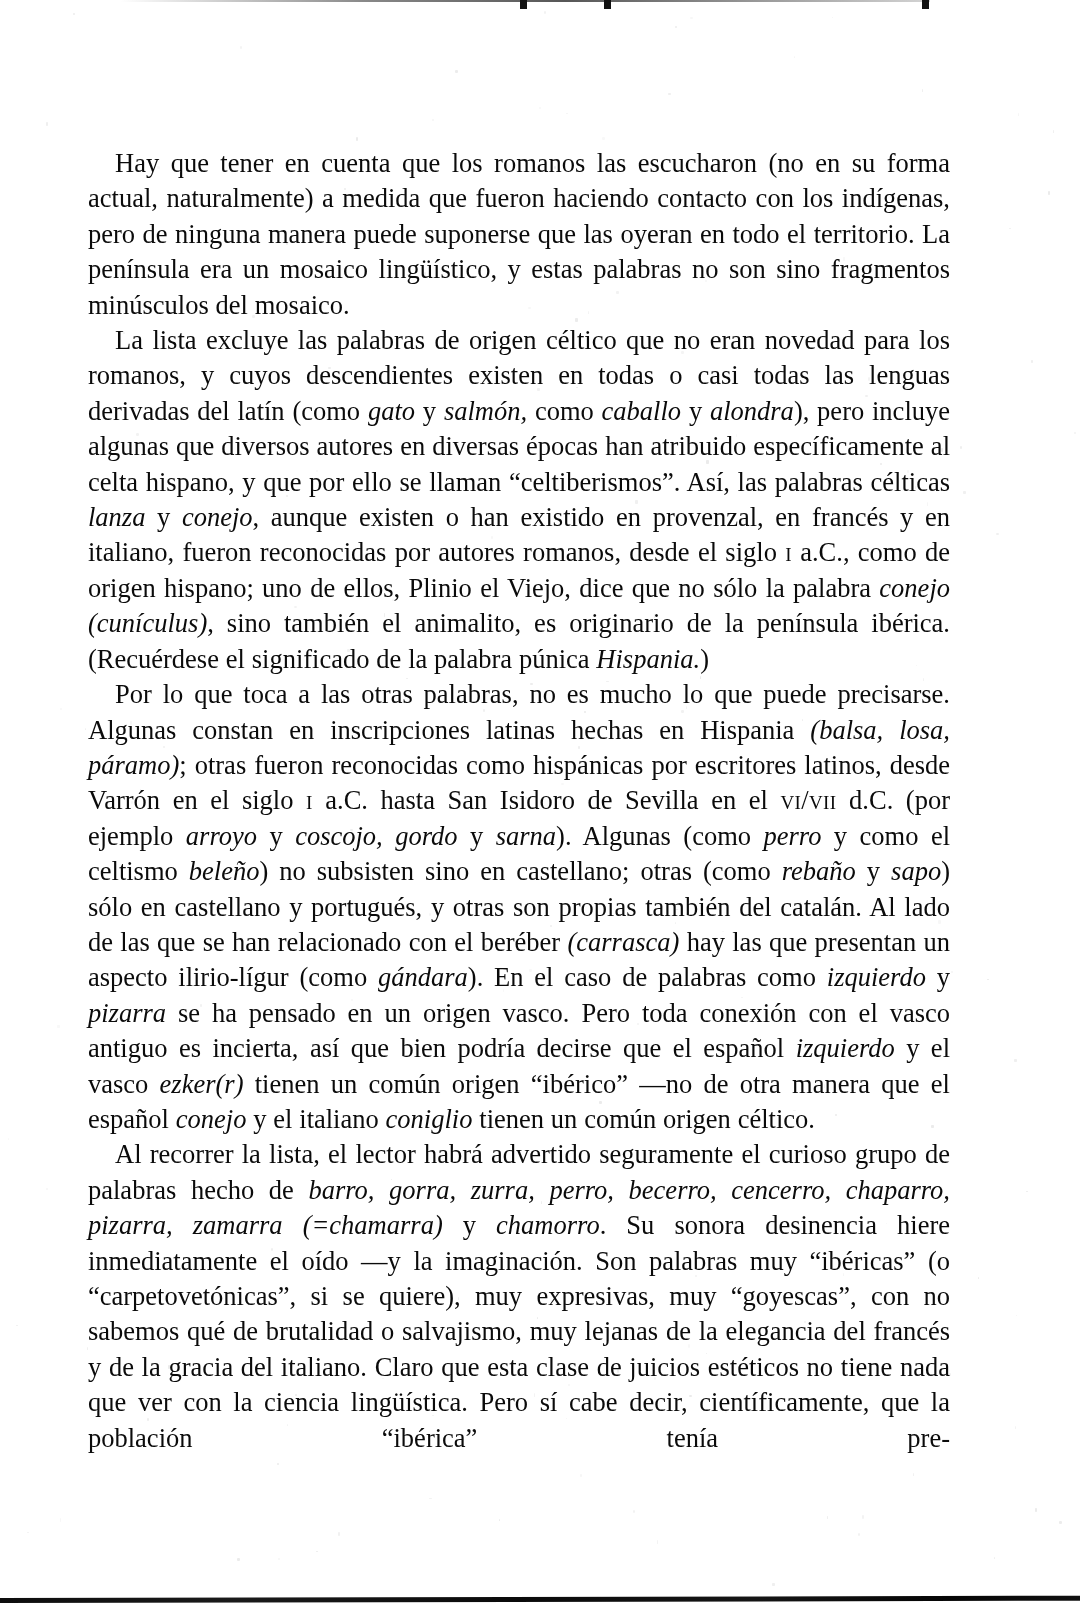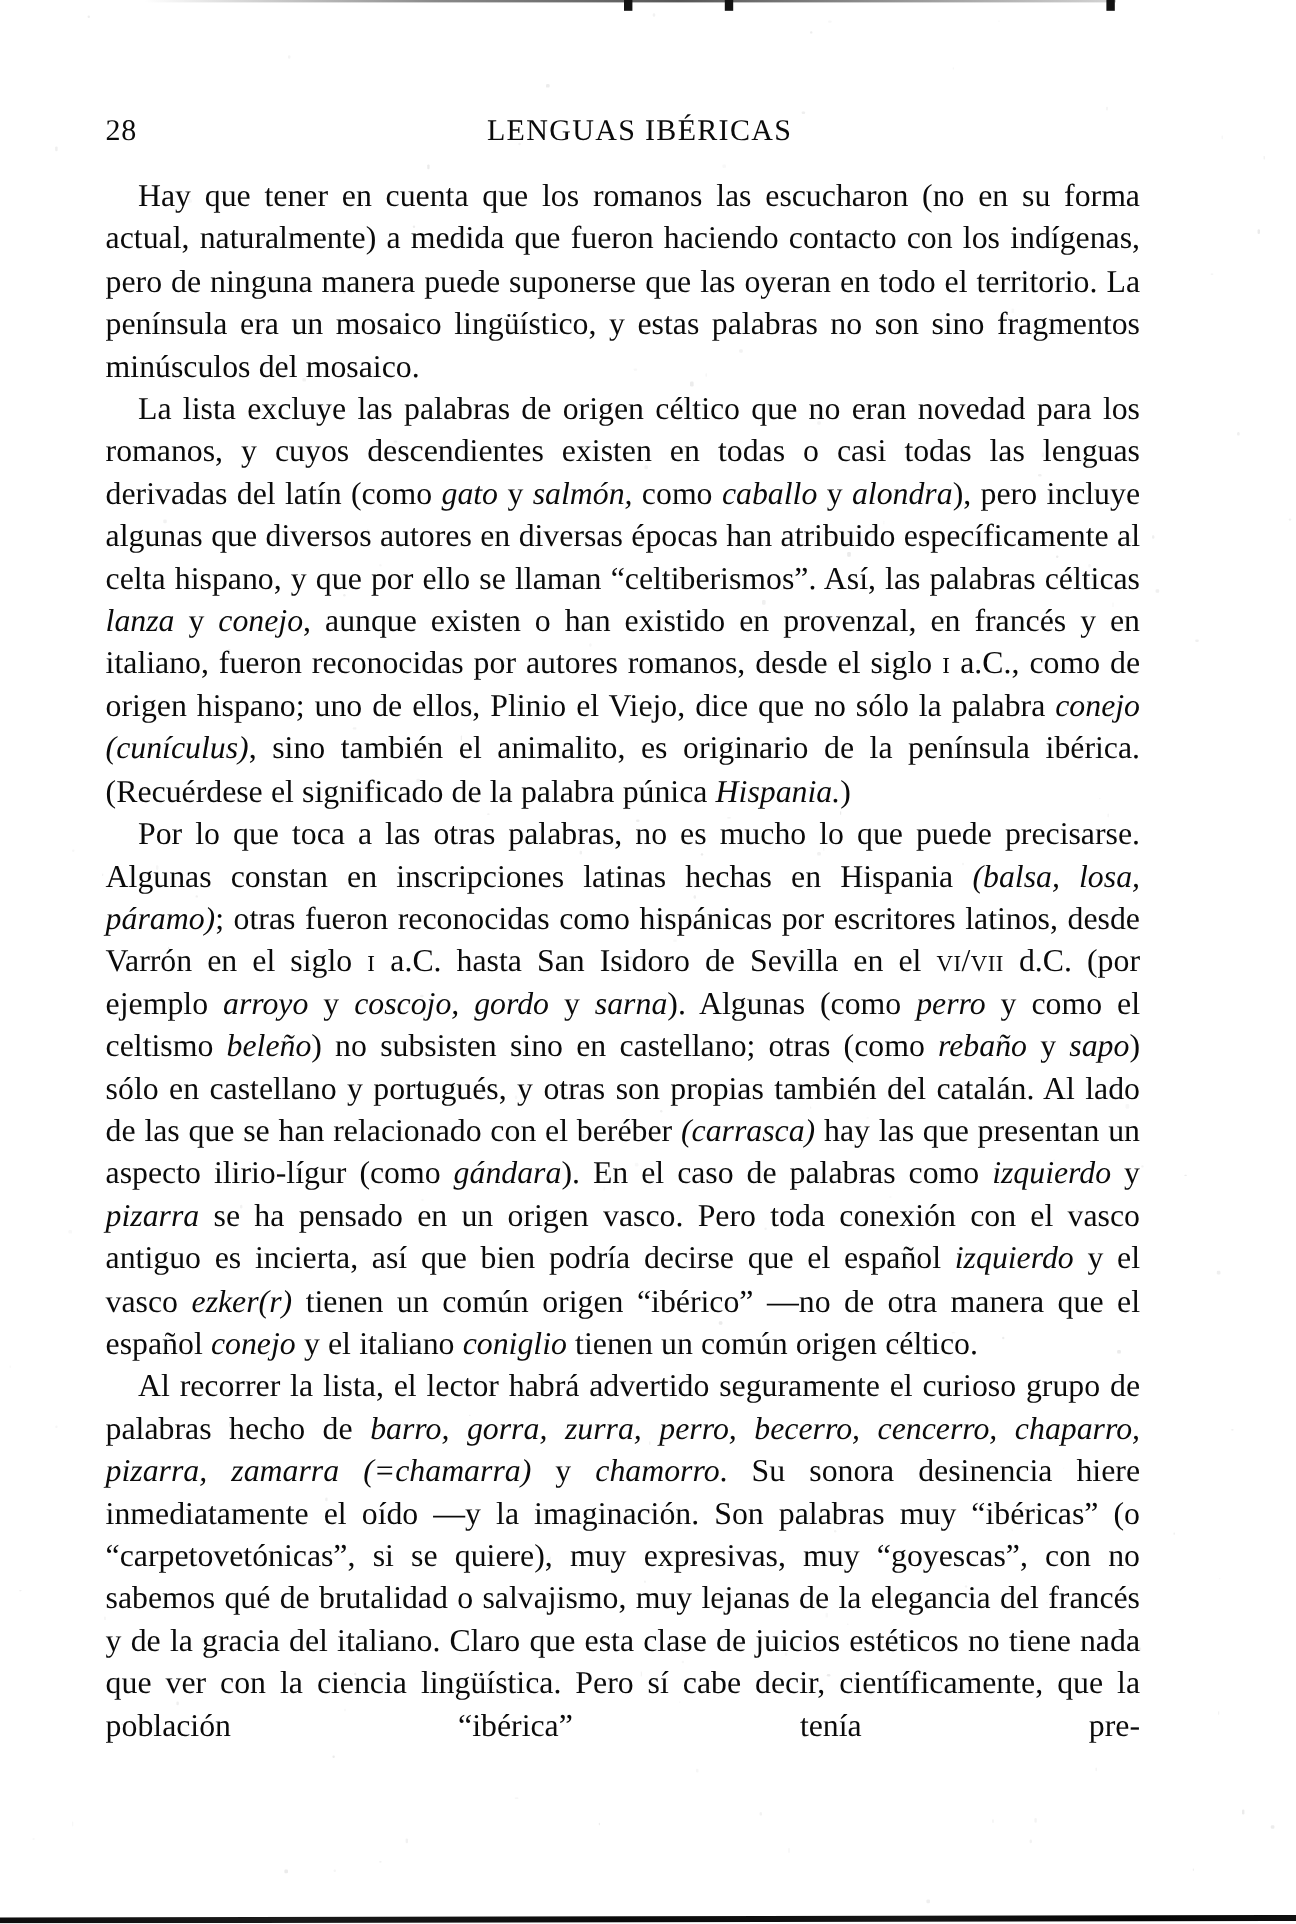--- a/index.html
+++ b/index.html
@@ -315,24 +315,20 @@
       <span style="left: 343.5px; top: 187.5px; width: 2.2px; height: 2.7px; opacity: 0.51;"></span>
       <span style="left: 455.2px; top: 69.8px; width: 3px; height: 3.4px; opacity: 0.52;"></span>
       <span style="left: 252.4px; top: 314.5px; width: 2.3px; height: 3.8px; opacity: 0.35;"></span>
     </div>
 
   <div class="edge-top"></div>
   <div class="edge-top-mark" style="left:520px;"></div>
   <div class="edge-top-mark" style="left:604px;"></div>
   <div class="edge-top-mark" style="left:922px;"></div>
 
-  <div class="runhead">
-    <div class="folio">28</div>
-    <div class="runtitle">LENGUAS IBÉRICAS</div>
-  </div>
 
   <div class="textblock" id="textblock">
       <p class="para"><span>Hay que tener en cuenta que los romanos las escucharon (no en su forma actual, naturalmente) a medida que fueron haciendo contacto con los indígenas, pero de ninguna manera puede suponerse que las oyeran en todo el territorio. La península era un mosaico lingüístico, y estas palabras no son sino fragmentos minúsculos del mosaico.</span></p>
       <p class="para"><span>La lista excluye las palabras de origen céltico que no eran novedad para los romanos, y cuyos descendientes existen en todas o casi todas las lenguas derivadas del latín (como </span><i>gato</i><span> y </span><i>salmón,</i><span> como </span><i>caballo</i><span> y </span><i>alondra</i><span>), pero incluye algunas que diversos autores en diversas épocas han atribuido específicamente al celta hispano, y que por ello se llaman “celtiberismos”. Así, las palabras célticas </span><i>lanza</i><span> y </span><i>conejo</i><span>, aunque existen o han existido en provenzal, en francés y en italiano, fueron reconocidas por autores romanos, desde el siglo </span><span class="sc nowrap">i</span><span> a.C., como de origen hispano; uno de ellos, Plinio el Viejo, dice que no sólo la palabra </span><i>conejo (cunículus)</i><span>, sino también el animalito, es originario de la península ibérica. (Recuérdese el significado de la palabra púnica </span><i>Hispania.</i><span>)</span></p>
       <p class="para"><span>Por lo que toca a las otras palabras, no es mucho lo que puede precisarse. Algunas constan en inscripciones latinas hechas en Hispania </span><i>(balsa, losa, páramo)</i><span>; otras fueron reconocidas como hispánicas por escritores latinos, desde Varrón en el siglo </span><span class="sc nowrap">i</span><span> a.C. hasta San Isidoro de Sevilla en el </span><span class="sc nowrap">vi/vii</span><span> d.C. (por ejemplo </span><i>arroyo</i><span> y </span><i>coscojo, gordo</i><span> y </span><i>sarna</i><span>). Algunas (como </span><i>perro</i><span> y como el celtismo </span><i>beleño</i><span>) no subsisten sino en castellano; otras (como </span><i>rebaño</i><span> y </span><i>sapo</i><span>) sólo en castellano y portugués, y otras son propias también del catalán. Al lado de las que se han relacionado con el beréber </span><i>(carrasca)</i><span> hay las que presentan un aspecto ilirio-lígur (como </span><i>gándara</i><span>). En el caso de palabras como </span><i>izquierdo</i><span> y </span><i>pizarra</i><span> se ha pensado en un origen vasco. Pero toda conexión con el vasco antiguo es incierta, así que bien podría decirse que el español </span><i>izquierdo</i><span> y el vasco </span><i>ezker(r)</i><span> tienen un común origen “ibérico” —no de otra manera que el español </span><i>conejo</i><span> y el italiano </span><i>coniglio</i><span> tienen un común origen céltico.</span></p>
       <p class="para last"><span>Al recorrer la lista, el lector habrá advertido seguramente el curioso grupo de palabras hecho de </span><i>barro, gorra, zurra, perro, becerro, cencerro, chaparro, pizarra, zamarra (=chamarra)</i><span> y </span><i>chamorro</i><span>. Su sonora desinencia hiere inmediatamente el oído —y la imaginación. Son palabras muy “ibéricas” (o “carpetovetónicas”, si se quiere), muy expresivas, muy “goyescas”, con no sabemos qué de brutalidad o salvajismo, muy lejanas de la elegancia del francés y de la gracia del italiano. Claro que esta clase de juicios estéticos no tiene nada que ver con la ciencia lingüística. Pero sí cabe decir, científicamente, que la población “ibérica” tenía pre-</span></p>
     </div>
 
   <div class="edge-bottom"></div>
 </div>

